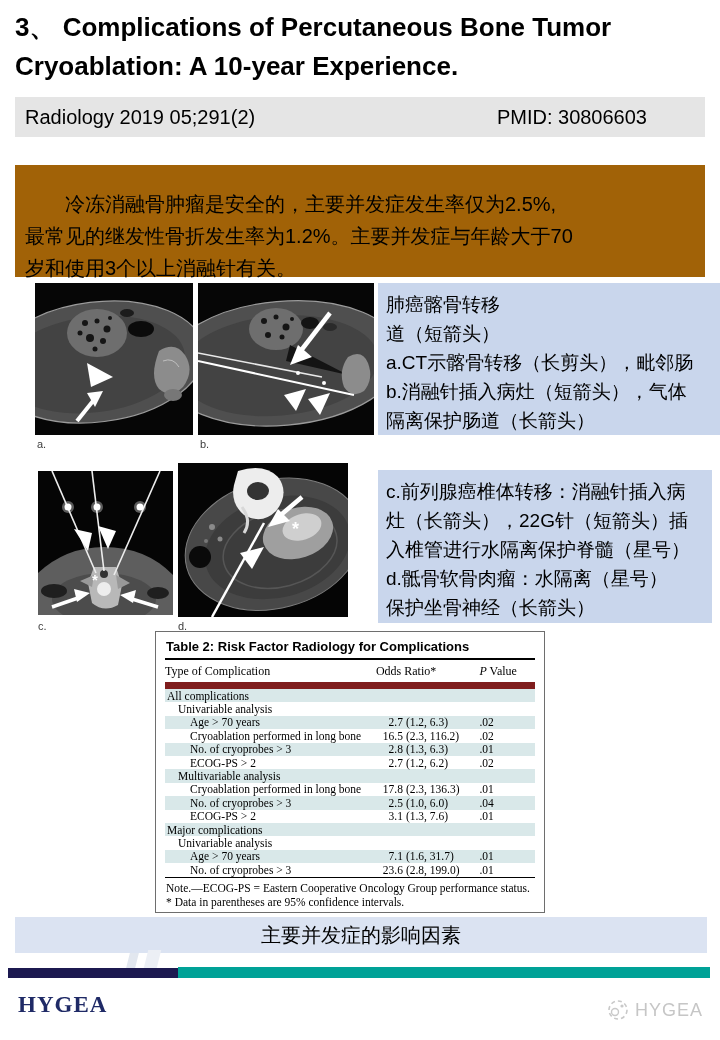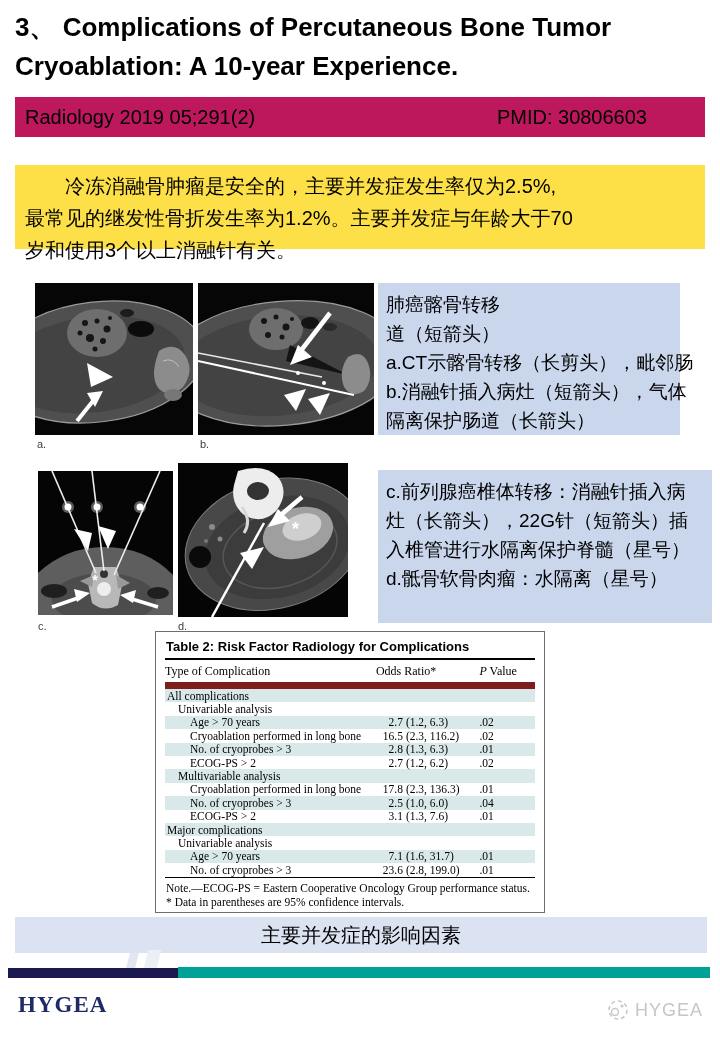--- a/index.html
+++ b/index.html
@@ -3,34 +3,34 @@
 <meta charset="utf-8">
 <style>
   html,body{margin:0;padding:0;background:#fff;}
   .page{position:relative;width:720px;height:1040px;background:#ffffff;
         font-family:"Liberation Sans",sans-serif;overflow:hidden;}
   .abs{position:absolute;}
 
   .title{left:15px;top:8px;width:694px;font-size:26px;font-weight:bold;
          color:#000;line-height:39px;}
 
-  .jbar{left:15px;top:97px;width:690px;height:40px;background:#be185d;
+  .jbar{left:15px;top:97px;width:690px;height:40px;background:#e5e5e5;
         display:flex;align-items:center;justify-content:space-between;
         padding:0 58px 0 10px;box-sizing:border-box;font-size:20px;color:#000;}
 
-  .sumbox{left:15px;top:165px;width:690px;height:84px;background:#fde047;
-          padding-top:5px;box-sizing:border-box;}
+  .sumbox{left:15px;top:165px;width:690px;height:112px;background:#a16207;
+          padding-top:23px;box-sizing:border-box;}
   .sline{font-size:20px;line-height:32px;color:#000;padding-left:10px;white-space:nowrap;}
   .sline.indent{padding-left:50px;}
 
   .ct{position:absolute;display:block;}
   .figlabel{position:absolute;font-size:11px;color:#3d3d3d;}
 
   .capbox{position:absolute;background:#c9d6ec;box-sizing:border-box;padding:7px 8px 0 8px;}
-  .cap1{left:378px;top:283px;width:302px;height:152px;}
+  .cap1{left:378px;top:283px;width:342px;height:152px;}
   .cap2{left:378px;top:470px;width:334px;height:153px;}
   .cline{font-size:19px;line-height:29px;color:#000;white-space:nowrap;}
 
   .tblbox{left:155px;top:631px;width:390px;height:282px;border:1px solid #6e6e6e;
           background:#fff;box-sizing:border-box;padding:6px 9px;overflow:hidden;}
   .tbltitle{font-size:13px;font-weight:bold;color:#000;padding:1px 0 4px 1px;
             border-bottom:2px solid #000;}
   table.tbl{width:100%;border-collapse:collapse;font-family:"Liberation Serif",serif;}
   .tbl th{font-weight:normal;text-align:left;font-size:12px;padding:4px 0 3px;
           border-bottom:7px solid #7f1d1d;color:#000;}
@@ -210,20 +210,21 @@
     <polygon points="86,84 62,90 74,106" fill="#fff"></polygon>
     <text x="114" y="72" fill="#fff" font-size="18" font-weight="bold">*</text>
   </svg>
   <div class="figlabel" style="left:178px;top:620px;">d.</div>
 
   <div class="capbox cap2">
     <div class="cline">c.前列腺癌椎体转移：消融针插入病</div>
     <div class="cline">灶（长箭头），22G针（短箭头）插</div>
     <div class="cline">入椎管进行水隔离保护脊髓（星号）</div>
     <div class="cline">d.骶骨软骨肉瘤：水隔离（星号）</div>
+    <div class="cline">保护坐骨神经（长箭头）</div>
   </div>
 
   <div class="abs tblbox">
     <div class="tbltitle">Table 2: Risk Factor Radiology for Complications</div>
     <table class="tbl">
       <thead>
         <tr>
           <th class="c1">Type of Complication</th>
           <th class="c2">Odds Ratio*</th>
           <th class="c3"><span class="it">P</span><span> Value</span></th>

